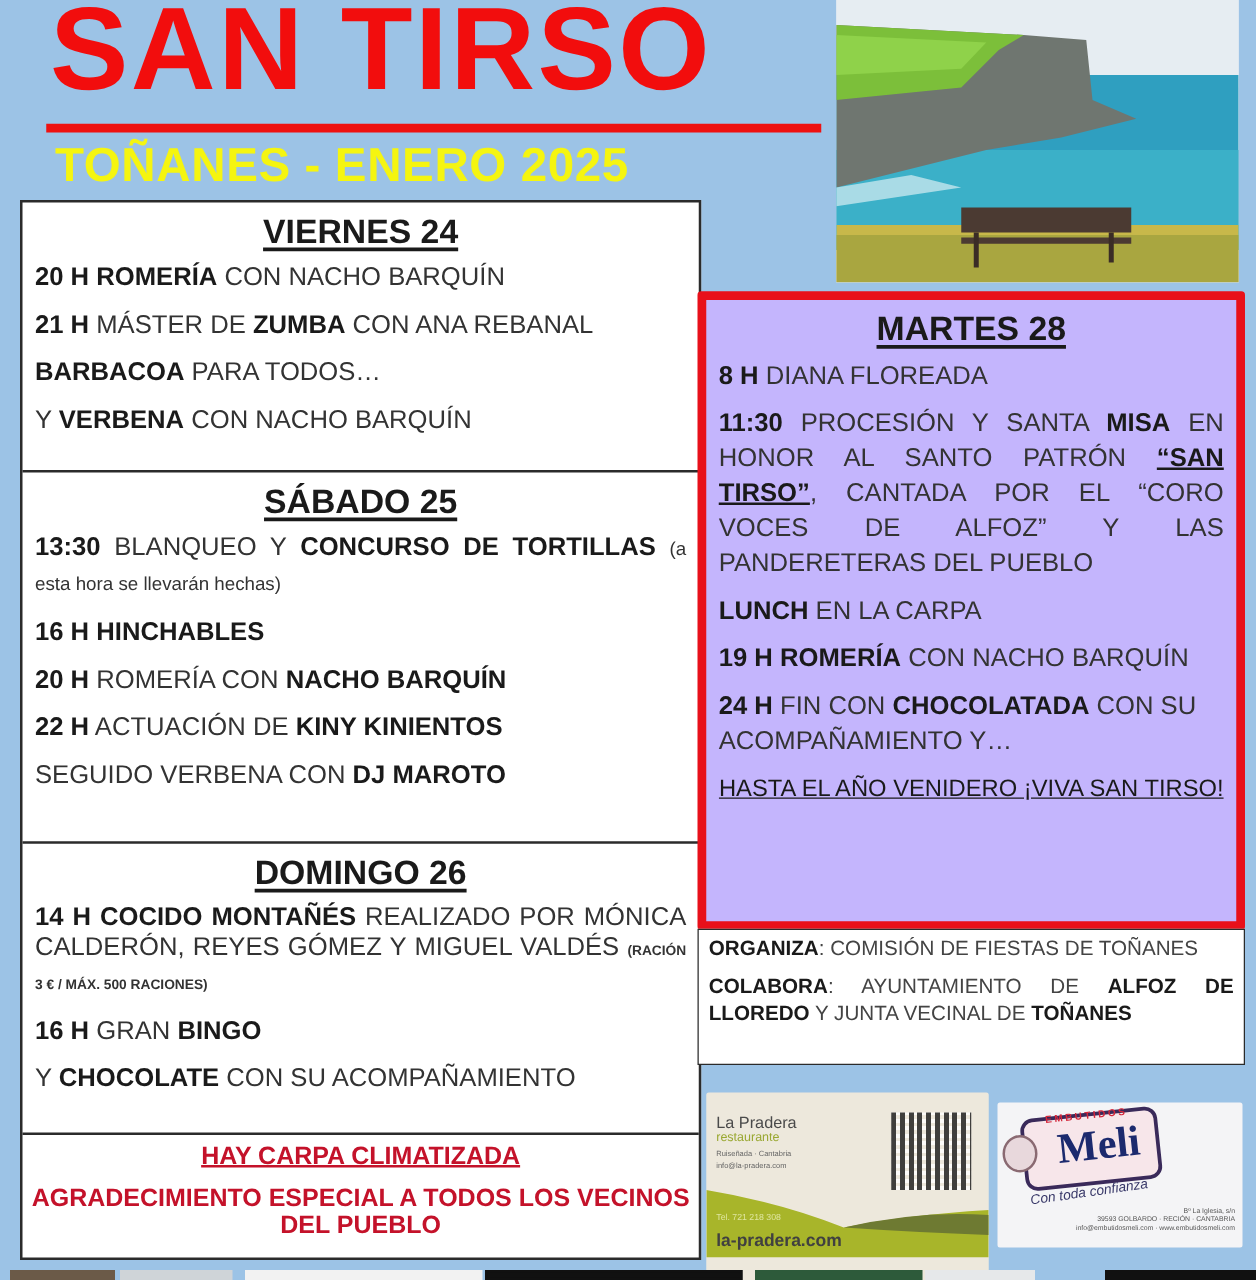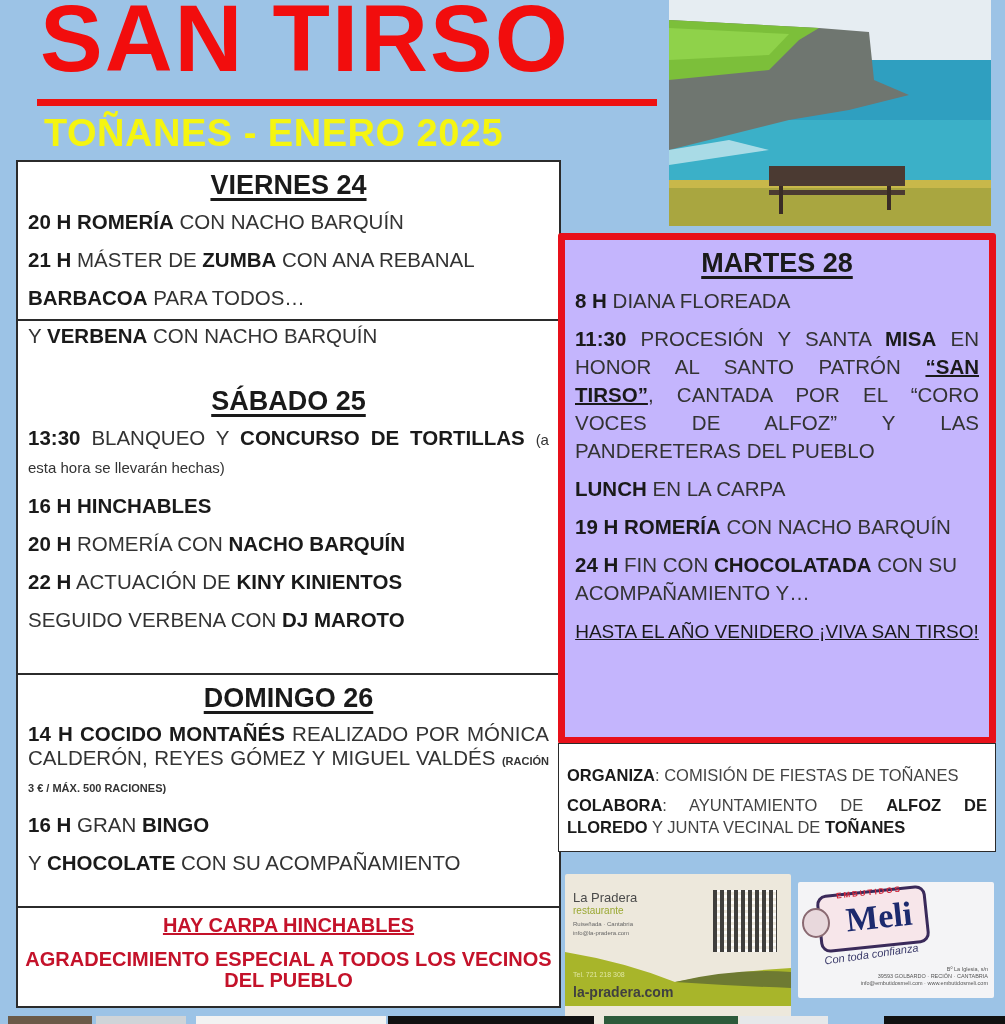--- a/index.html
+++ b/index.html
@@ -66,21 +66,21 @@
   }
   .red-box .ev { font-size: 20.5px; line-height: 28px; margin-bottom: 10px; }
   .red-box .u { text-decoration: underline; text-decoration-thickness: 2px; }
   .red-box .closing {
     text-align: center; font-weight: 400; font-size: 19px; line-height: 29px;
     text-decoration: underline; color: #1a1a1a; margin-top: 2px;
   }
 
   .org-box {
     position: absolute; left: 558px; top: 743px; width: 438px; height: 109px;
-    background: #fff; border: 1.5px solid #2b2b2b; padding: 20px 8px;
+    background: #fff; border: 1.5px solid #2b2b2b; padding: 4px 8px;
     font-size: 16.5px; line-height: 22px; color: #444;
   }
   .org-box p { margin-bottom: 8px; }
   .org-box p.just { text-align: justify; text-align-last: left; }
   .org-box b { color: #1a1a1a; }
 
   .sponsor {
     position: absolute; border-radius: 2px; overflow: hidden;
   }
   .pradera {
@@ -139,21 +139,21 @@
     <rect x="0" y="188" width="322" height="38" fill="#a9a640"></rect>
     <rect x="100" y="166" width="136" height="20" fill="#4b3a32"></rect>
     <rect x="100" y="190" width="136" height="5" fill="#4b3a32"></rect>
     <rect x="110" y="186" width="4" height="28" fill="#3a2c26"></rect>
     <rect x="218" y="186" width="4" height="24" fill="#3a2c26"></rect>
   </svg>
 </div>
 
 <div class="left-col">
 
-  <section class="day" style="top:0; height:159px;">
+  <section class="day" style="top:0; height:216px;">
     <div class="day-title">VIERNES 24</div>
     <div class="ev">
       <b>20 H</b> <b>ROMERÍA</b> <span>CON NACHO BARQUÍN</span>
     </div>
     <div class="ev">
       <b>21 H</b> <span>MÁSTER DE</span> <b>ZUMBA</b> <span>CON ANA REBANAL</span>
     </div>
     <div class="ev">
       <b>BARBACOA</b> <span>PARA TODOS…</span>
     </div>
@@ -188,21 +188,21 @@
     </div>
     <div class="ev">
       <b>16 H</b> <span>GRAN</span> <b>BINGO</b>
     </div>
     <div class="ev">
       <span>Y</span> <b>CHOCOLATE</b> <span>CON SU ACOMPAÑAMIENTO</span>
     </div>
   </section>
 
   <div class="thanks">
-    <span class="t1">HAY CARPA HINCHABLES</span>
+    <span class="t1">HAY CARPA CLIMATIZADA</span>
     <span class="t2">AGRADECIMIENTO ESPECIAL A TODOS LOS VECINOS DEL PUEBLO</span>
   </div>
 </div>
 
 <div class="red-box">
   <div class="day-title">MARTES 28</div>
   <div class="ev">
     <b>8 H</b> <span>DIANA FLOREADA</span>
   </div>
   <div class="ev just">

